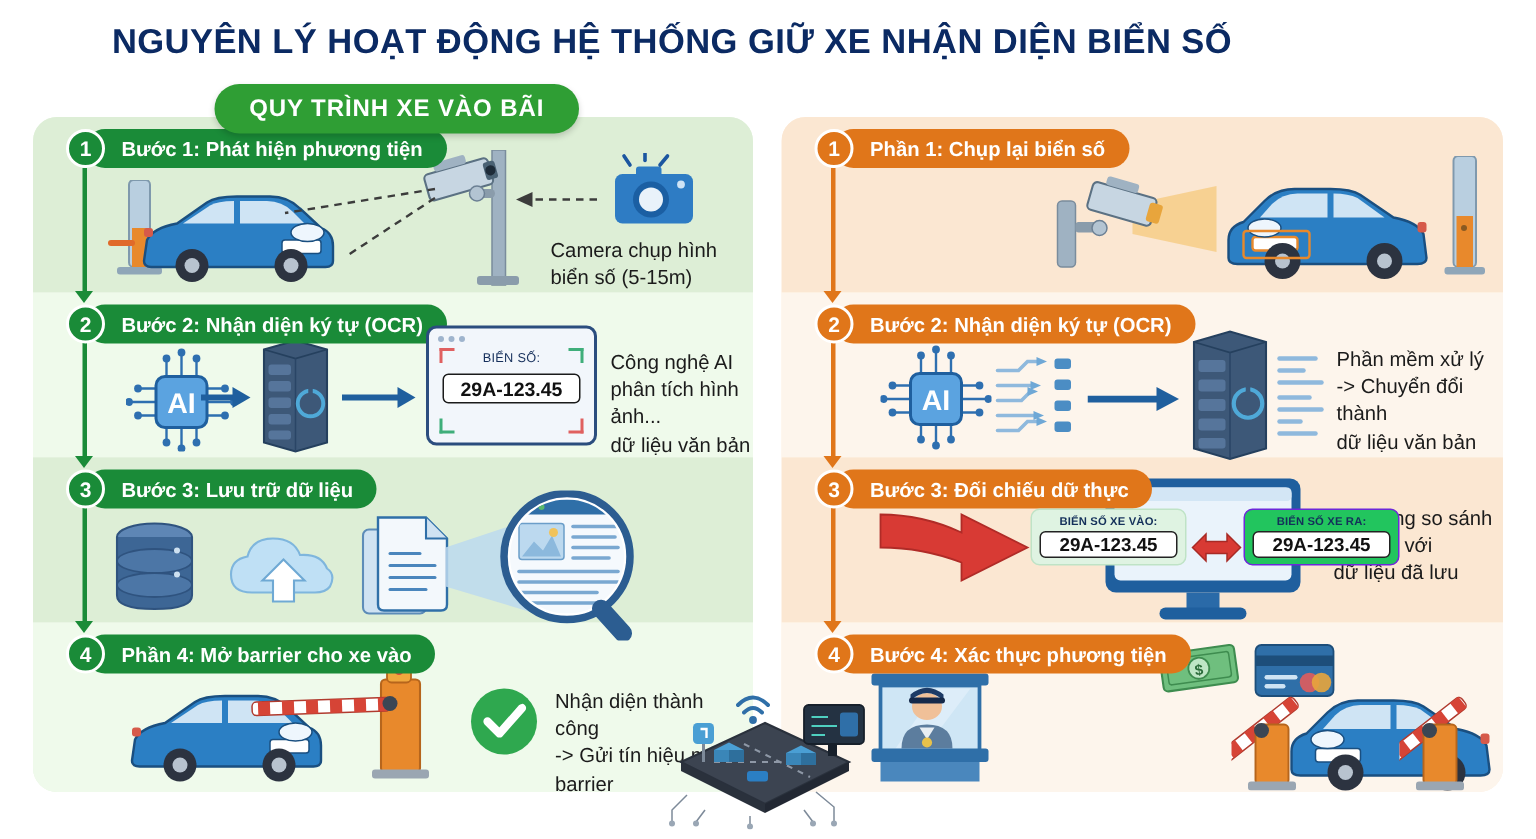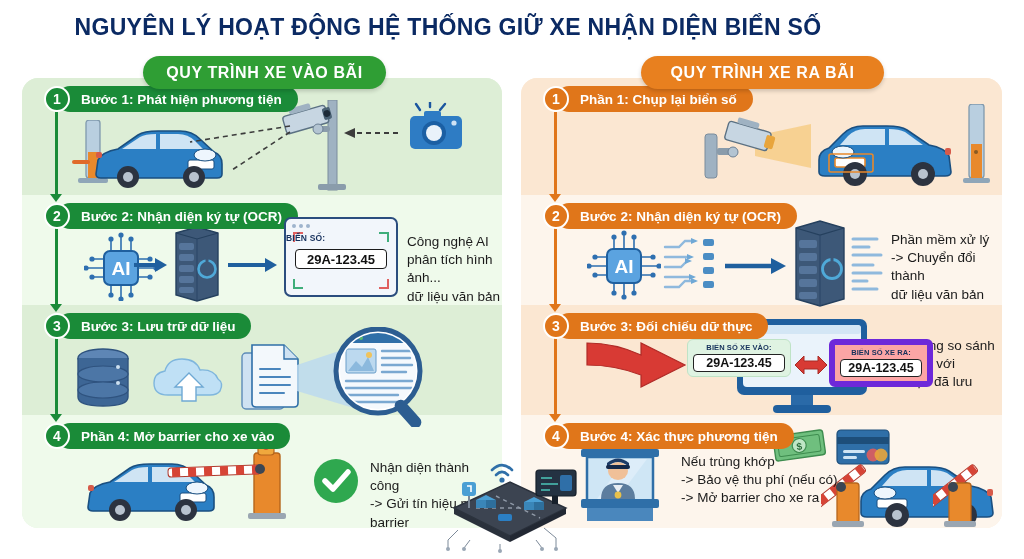--- a/index.html
+++ b/index.html
@@ -91,22 +91,22 @@
   
   .g { position: absolute; z-index: 10; }
 
   .plate-box {
     position: absolute; z-index: 12;
     background: #f2f6fb; border: 2px solid #2b4d7e; border-radius: 7px;
   }
   .plate-cap { position:absolute; left:6px; right:6px; top:3px; height:7px; display:flex; gap:3px; align-items:center;}
   .plate-cap i { width:4px;height:4px;border-radius:50%;background:#9fb4cd;display:block;}
   .plate-title {
-    position: absolute; left: 0; right: 0; top: 14px; text-align: left;
-    font-size: 8.5px; font-weight: 700; color: #16305c; letter-spacing: .2px;
+    position: absolute; left: 0; right: 0; top: 14px; text-align: center;
+    font-size: 8.5px; font-weight: 400; color: #16305c; letter-spacing: .2px;
   }
   .plate-num {
     position: absolute; left: 9px; right: 9px; top: 30px; height: 20px;
     background: #fff; border: 1.6px solid #1b1b1b; border-radius: 4px;
     display: flex; align-items: center; justify-content: center;
     font-size: 13px; font-weight: 700; color: #111;
     font-family: "Liberation Sans", sans-serif;
   }
   .corner { position:absolute; width:10px; height:10px; }
   .corner.tl { border-left:2px solid #e06060; border-top:2px solid #e06060; }
@@ -114,21 +114,21 @@
   .corner.bl { border-left:2px solid #3fae7a; border-bottom:2px solid #3fae7a; }
   .corner.br { border-right:2px solid #e06060; border-bottom:2px solid #e06060; }
 
   .cmp-chip { position:absolute; z-index:14; border-radius:6px; padding:3px 5px 4px; }
   .cmp-chip .t { font-size:7.5px; font-weight:700; color:#14305a; text-align:center; letter-spacing:.1px; white-space:nowrap;}
   .cmp-chip .n {
     margin-top:2px; background:#fff; border:1.5px solid #222; border-radius:4px;
     font-size:12.5px; font-weight:700; color:#111; text-align:center; padding:1px 4px; white-space:nowrap;
   }
   .cmp-chip.in  { background:#dff3e2; border:1px solid #bfe3c6; }
-  .cmp-chip.out { background:#fca5a5; border:6px solid #6d28d9; }
+  .cmp-chip.out { background:#22c55e; border:1px solid #6d28d9; }
 </style>
 </head>
 <body>
 
 <div id="root">
 
   <div class="main-title">NGUYÊN LÝ HOẠT ĐỘNG HỆ THỐNG GIỮ XE NHẬN DIỆN BIỂN SỐ</div>
 
   <div class="panel left">
     <div class="band dark b0"></div>
@@ -196,20 +196,22 @@
         <path d="M14 8 L10 2" stroke="#1b56a0" stroke-width="2.4" stroke-linecap="round"></path>
         <path d="M24 5 L24 0" stroke="#1b56a0" stroke-width="2.4" stroke-linecap="round"></path>
         <path d="M34 8 L39 2" stroke="#1b56a0" stroke-width="2.4" stroke-linecap="round"></path>
         <rect x="4" y="14" width="52" height="33" rx="5" fill="#2e7cc4"></rect>
         <rect x="18" y="9" width="17" height="7" rx="2" fill="#2e7cc4"></rect>
         <circle cx="28" cy="31" r="12" fill="#1b5fa3"></circle>
         <circle cx="28" cy="31" r="8" fill="#e9f2fa"></circle>
         <circle cx="48" cy="21" r="2.6" fill="#cfe3f5"></circle>
       </svg>
 
+      <div class="note" style="left:345px; top:80px;">Camera chụp hình
+biển số (5-15m)</div>
     </div>
 
     <div class="step green" style="top:117px; height:110px;">
       <div class="step-head">
         <div class="step-badge">2</div>
         <div class="step-label">Bước 2: Nhận diện ký tự (OCR)</div>
       </div>
 
       <svg class="g" style="left:62px; top:36px;" width="74" height="70" viewBox="0 0 74 70">
         <g stroke="#2e6fb0" stroke-width="1.6" fill="none">
@@ -611,23 +613,20 @@
 
       <svg class="g" style="left:314px; top:12px;" width="56" height="40" viewBox="0 0 56 40">
         <rect x="2" y="3" width="52" height="34" rx="4" fill="#2f6fa8" stroke="#1d4e7a" stroke-width="1.2"></rect>
         <rect x="2" y="10" width="52" height="7" fill="#1d4e7a"></rect>
         <rect x="8" y="23" width="22" height="3" rx="1.5" fill="#cfe4f4"></rect>
         <rect x="8" y="29" width="14" height="3" rx="1.5" fill="#cfe4f4"></rect>
         <circle cx="38" cy="28" r="6.5" fill="#e05c5c" opacity=".9"></circle>
         <circle cx="46" cy="28" r="6.5" fill="#e8a53c" opacity=".9"></circle>
       </svg>
 
-      <div class="note" style="left:160px; top:38px;">Nếu trùng khớp
--&gt; Bảo vệ thu phí (nếu có)
--&gt; Mở barrier cho xe ra</div>
 
       <svg class="g" style="left:300px; top:24px;" width="70" height="88" viewBox="0 0 70 88">
         <g transform="rotate(-38 22 44)">
           <rect x="-26" y="40" width="74" height="9" rx="3" fill="#ffffff" stroke="#b03a2e" stroke-width="1"></rect>
           <g fill="#d64436">
             <rect x="-24" y="40" width="8" height="9"></rect>
               <rect x="-8" y="40" width="8" height="9"></rect>
             <rect x="8" y="40" width="8" height="9"></rect>
               <rect x="24" y="40" width="8" height="9"></rect>
             <rect x="40" y="40" width="7" height="9"></rect>
@@ -721,15 +720,14 @@
     </g>
 
     <g fill="none" stroke="#2f6fa8" stroke-width="2.6" stroke-linecap="round">
       <path d="M52 22 Q62 12 72 22"></path>
       <path d="M56 27 Q62 21 68 27"></path>
     </g>
     <circle cx="62" cy="32" r="2.6" fill="#2f6fa8"></circle>
   </svg>
 
   <div class="col-pill left">QUY TRÌNH XE VÀO BÃI</div>
-  <div class="col-pill right">QUY TRÌNH XE RA BÃI</div>
 
 </div>
 
 </body></html>

